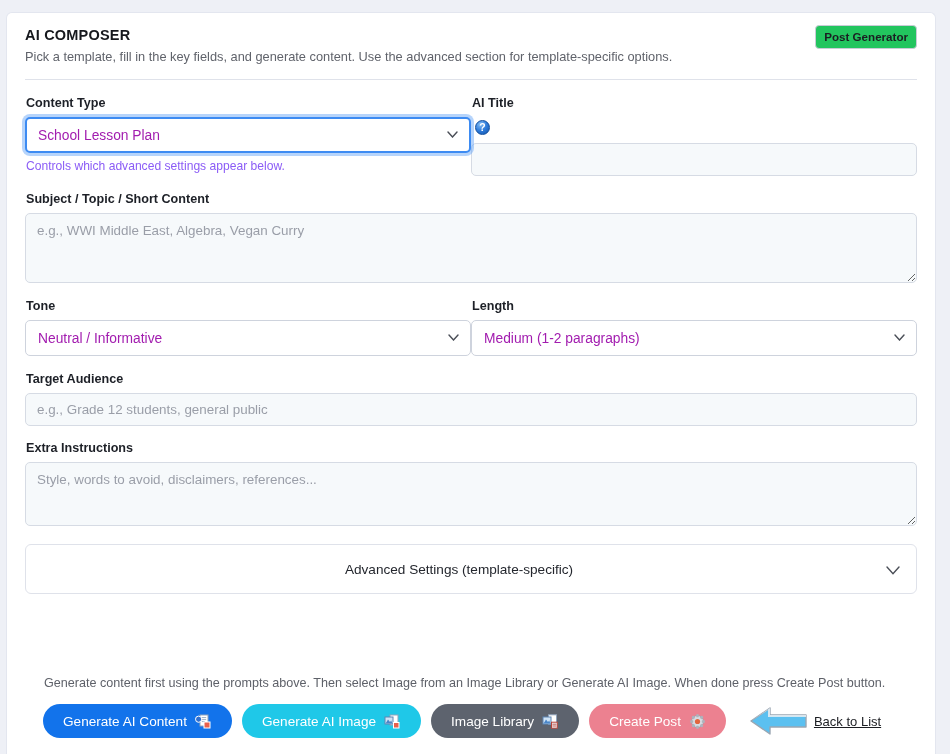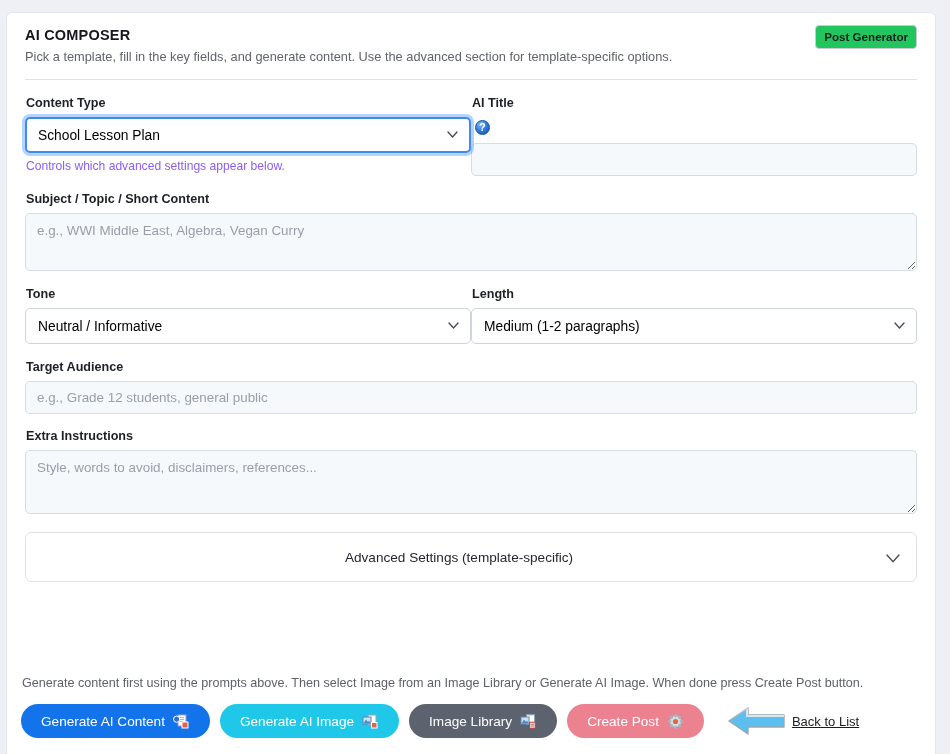--- a/index.html
+++ b/index.html
@@ -99,36 +99,36 @@
     border: 1px solid #d6dbe4;
     border-radius: 5px;
     font-family: "Liberation Sans", sans-serif;
     font-size: 13.4px;
     color: #2c2f36;
     padding: 9px 11px;
     outline: none;
     resize: vertical;
   }
   textarea.ta::placeholder { color: #9a9ea8; }
-  textarea.ta-sm { height: 58px; }
+  textarea.ta-sm { height: 70px; }
   textarea.ta-lg { height: 64px; }
 
   
   .sel {
     position: relative;
     width: 100%;
     height: 36px;
     background: #ffffff;
     border: 1px solid #ced3dd;
     border-radius: 5px;
     display: flex;
     align-items: center;
     padding: 0 32px 0 12px;
     font-size: 13.8px;
-    color: #000000;
+    color: #a21caf;
     cursor: pointer;
     user-select: none;
   }
   .sel.focused {
     border: 2px solid #3d8bf2;
     box-shadow: 0 0 0 3px rgba(94,160,247,.45);
     padding-left: 11px;
   }
   .sel .chev {
     position: absolute;
@@ -177,21 +177,21 @@
     font-size: 10.5px;
     font-weight: bold;
     color: #ffffff;
     font-family: "Liberation Sans", sans-serif;
     line-height: 14px;
   }
 
   
   .footer {
     position: absolute;
-    left: 14px; right: 18px;
+    left: 36px; right: 18px;
     bottom: 0;
     padding-bottom: 16px;
   }
   .foot-note {
     font-size: 12.6px;
     color: #5e6169;
     margin: 0 0 14px 1px;
   }
   .btnrow {
     display: flex;

